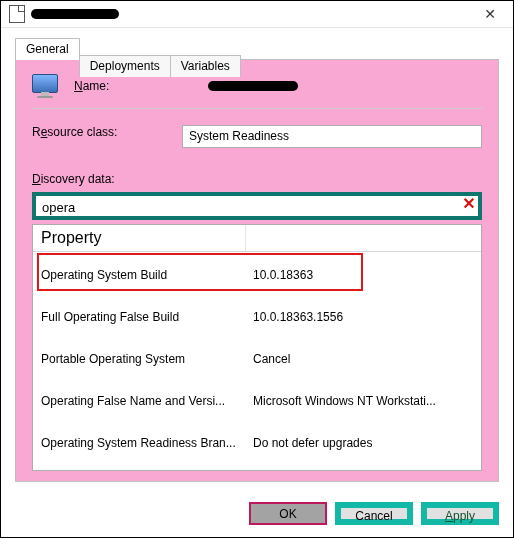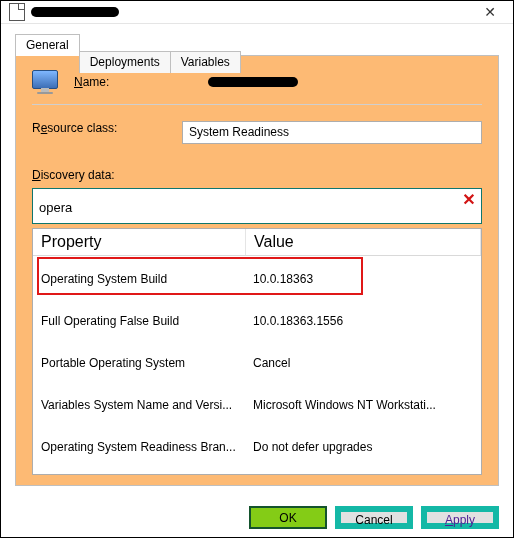--- a/index.html
+++ b/index.html
@@ -8,51 +8,51 @@
   .title-left{display:flex;align-items:center;gap:6px}
   .title-redact{width:88px;height:10px;background:#000;border-radius:5px}
   .doc-icn{width:14px;height:16px;border:1px solid #555;background:#fff;position:relative}
   .doc-icn:before{content:"";position:absolute;top:0;right:0;width:5px;height:5px;background:#fff;border-left:1px solid #555;border-bottom:1px solid #555}
   .closebtn{width:34px;height:22px;display:flex;align-items:center;justify-content:center;font-size:14px;color:#333;cursor:default}
   .body{flex:1;padding:10px 14px 12px 14px;display:flex;flex-direction:column}
   .tabstrip{display:flex;height:22px;position:relative}
   .tabstrip:after{content:"";position:absolute;left:0;right:0;bottom:0;height:1px;background:#bfbfbf}
   .tab{padding:3px 10px 4px 10px;border:1px solid #bfbfbf;border-bottom:none;background:#fff;font-size:12px;position:relative;z-index:2;margin-right:-1px;cursor:default}
   .tab.inactive{background:#f7f7f7;z-index:1;top:17px}
-  .tabpage{border:1px solid #bfbfbf;border-top:none;flex:1;padding:14px 16px 10px 16px;display:flex;flex-direction:column;background:#fdba74}
+  .tabpage{border:1px solid #bfbfbf;border-top:none;flex:1;padding:14px 16px 10px 16px;display:flex;flex-direction:column;background:#f9a8d4}
   .row{display:flex;align-items:center;margin-bottom:6px}
   .namerow{gap:14px}
   .monitor{width:28px;height:24px;position:relative}
   .monitor .scr{position:absolute;left:0;top:0;width:24px;height:17px;background:linear-gradient(#7fb7ff,#3d6eb5);border:1px solid #274f82;border-radius:2px}
   .monitor .std{position:absolute;left:9px;top:18px;width:8px;height:4px;background:#bbb}
   .monitor .bse{position:absolute;left:5px;top:22px;width:16px;height:2px;background:#999;border-radius:1px}
   .lbl{min-width:60px}
   .nameval{flex:1;display:flex;align-items:center}
   .nameval .red2{width:90px;height:10px;background:#000;border-radius:5px;margin-left:60px}
   .hr{height:1px;background:#cfcfcf;margin:4px 0 16px 0}
   .rc-row{display:flex;align-items:flex-start;margin-bottom:10px}
   .rc-row .rclabel{width:150px}
   .rc-row .rcinput{flex:1;height:21px;border:1px solid #adadad;background:#fff;padding:0 6px;line-height:21px}
   .dd-label{margin:14px 0 6px 0}
   .filterwrap{position:relative;margin-bottom:4px}
-  .filter{width:100%;height:36px;box-sizing:border-box;border:1px solid #0f766e;padding:4px 26px 2px 6px;font-family:inherit;font-size:13px;outline:none}
+  .filter{width:100%;height:28px;box-sizing:border-box;border:4px solid #0f766e;padding:4px 26px 2px 6px;font-family:inherit;font-size:13px;outline:none}
   .clear-x{position:absolute;right:4px;top:3px;width:18px;height:18px;color:#d21414;font-size:16px;font-weight:bold;text-align:center;line-height:18px;cursor:default}
   .grid{flex:1;border:1px solid #adadad;background:#fff;display:flex;flex-direction:column;min-height:240px}
   .ghead{display:flex;background:#fff;border-bottom:1px solid #d9d9d9}
   .ghead .gc{padding:4px 8px;font-size:16px;border-right:1px solid #e5e5e5}
   .gc.c1{width:196px;flex:0 0 196px}
   .gc.c2{flex:1}
   .gbody{position:relative;padding:2px 0 6px 0}
   .grow{display:flex;padding:1px 0}
   .grow .gc{padding:13px 8px;font-size:12px;white-space:nowrap;overflow:hidden;text-overflow:ellipsis}
   .hl{border:2px solid #e01818;position:absolute;left:4px;right:118px;pointer-events:none}
   .btnbar{display:flex;justify-content:flex-end;gap:8px;padding:8px 14px 12px 0}
   .btn{width:78px;height:23px;border:6px solid #14b8a6;background:#e1e1e1;font-family:inherit;font-size:12px;cursor:default}
-  .btn.primary{border:2px solid #14532d;background:#84cc16}
-  .btn.disabled{color:#4c1d95}
+  .btn.primary{border:2px solid #be185d;background:#a3a3a3}
+  .btn.disabled{color:#14532d}
   .underline{text-decoration:underline}
 </style>
 </head>
 <body>
 
 <div class="window">
 
   <div class="titlebar">
     <div class="title-left">
       <span class="doc-icn"></span>
@@ -101,38 +101,37 @@
       </div>
 
       <div class="filterwrap">
         <input class="filter" value="opera" style="">
         <span class="clear-x">✕</span>
       </div>
 
       <div class="grid">
         <div class="ghead">
           <div class="gc c1">Property</div>
-          <div class="gc c2">Value</div>
         </div>
         <div class="gbody">
           <div class="hl" style="top:1px;height:34px"></div>
           <div class="grow">
             <div class="gc c1">Operating System Build</div>
             <div class="gc c2">10.0.18363</div>
           </div>
           <div class="grow">
             <div class="gc c1">Full Operating False Build</div>
             <div class="gc c2">10.0.18363.1556</div>
           </div>
           <div class="grow">
             <div class="gc c1">Portable Operating System</div>
             <div class="gc c2">Cancel</div>
           </div>
           <div class="grow">
-            <div class="gc c1">Variables System Name and Versi...</div>
+            <div class="gc c1">Operating False Name and Versi...</div>
             <div class="gc c2">Microsoft Windows NT Workstati...</div>
           </div>
           <div class="grow">
             <div class="gc c1">Operating System Readiness Bran...</div>
             <div class="gc c2">Do not defer upgrades</div>
           </div>
         </div>
       </div>
 
     </div>

